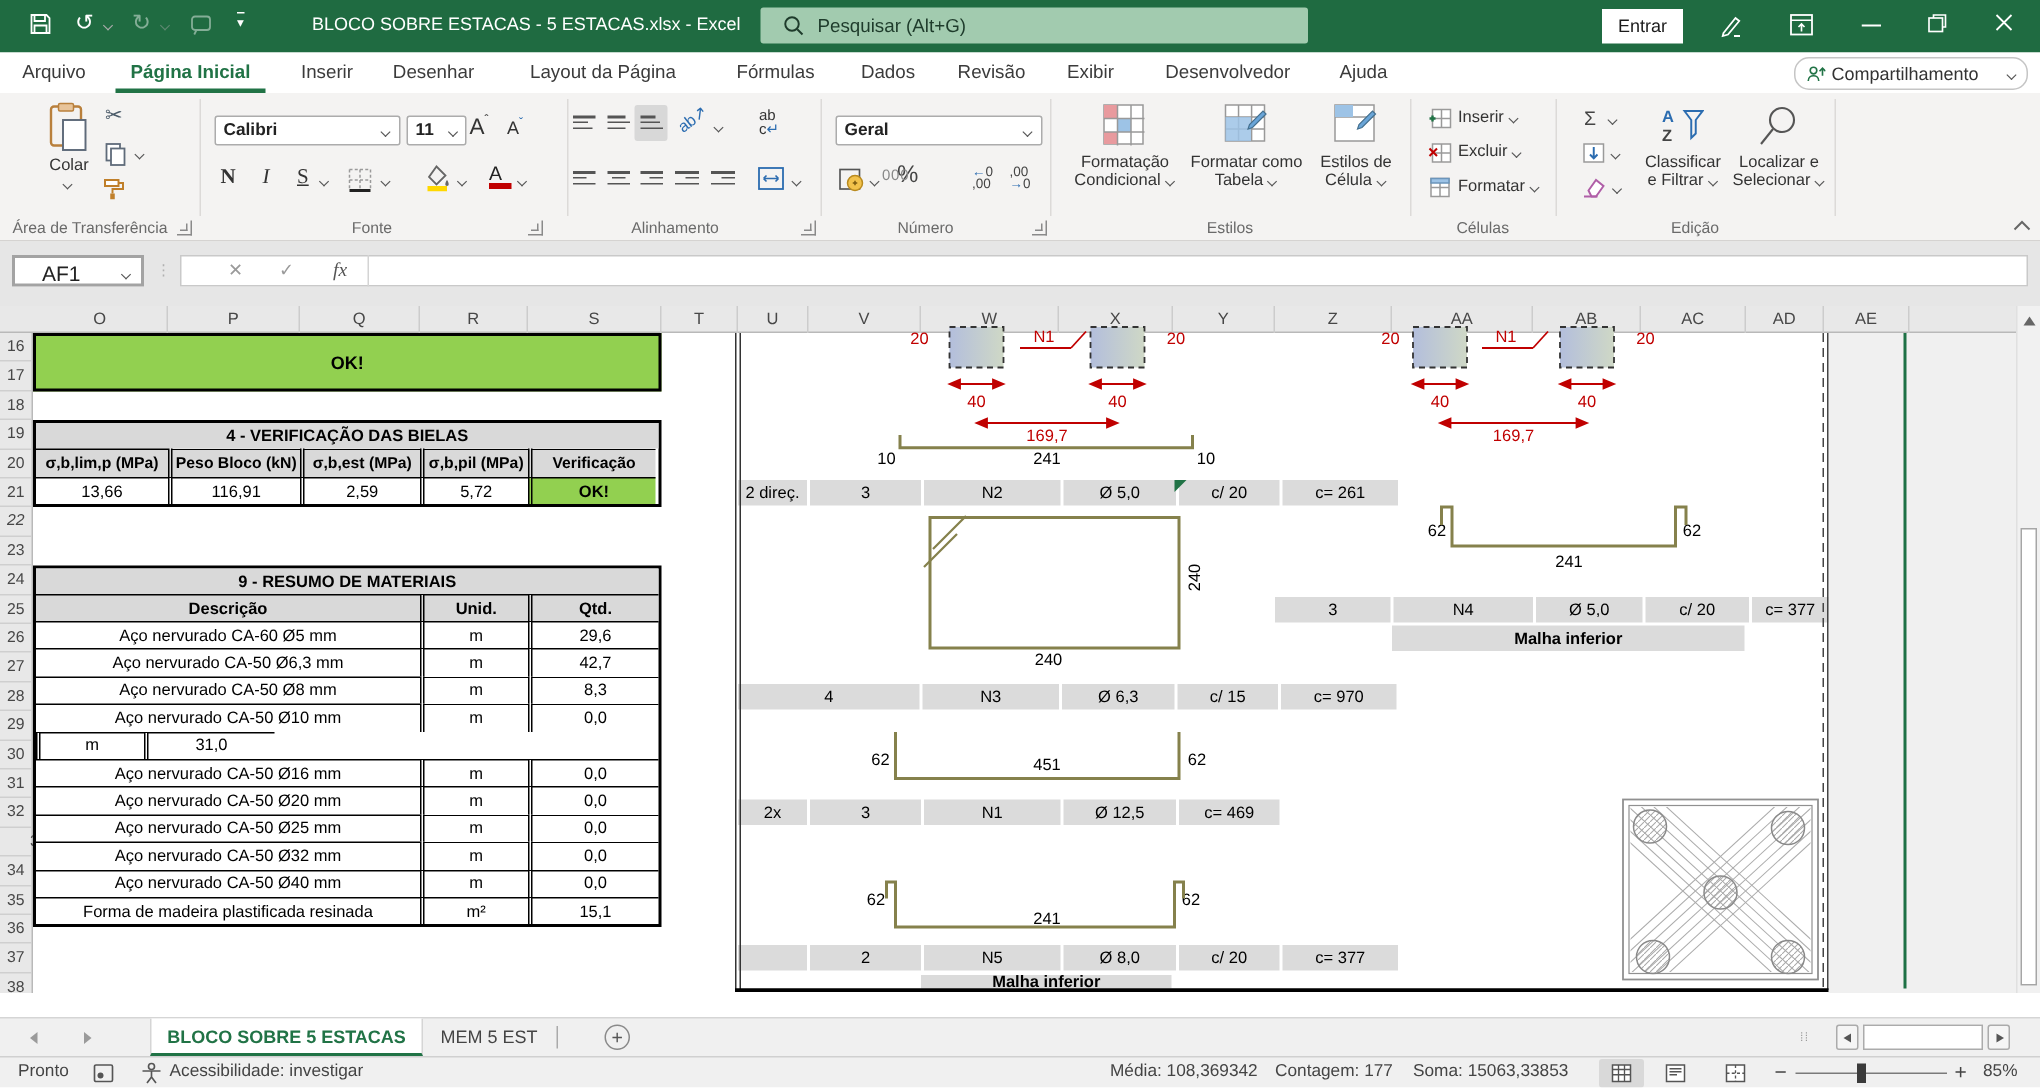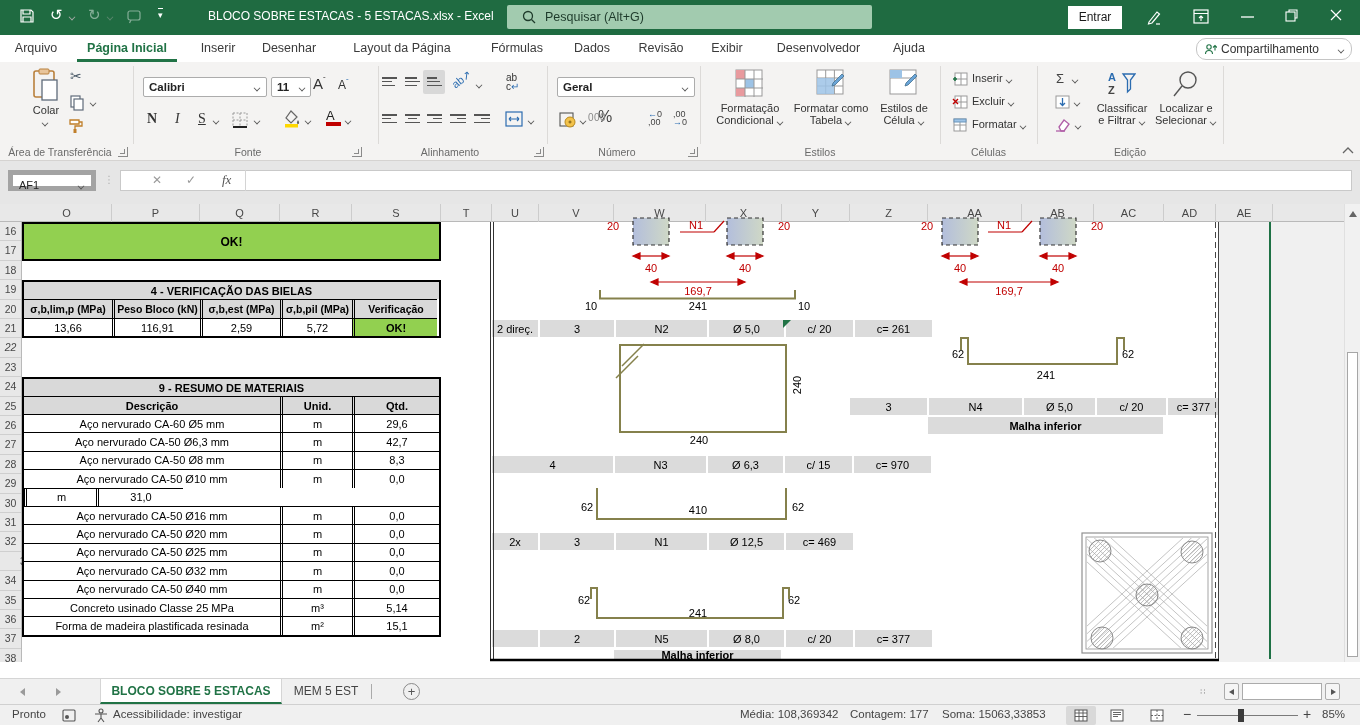--- a/index.html
+++ b/index.html
@@ -28,21 +28,21 @@
 .combo { position:absolute; background:#fff; border:1px solid #ACACAC; border-radius:2px; font-size:11.5px; color:#222; padding-left:5px;font-weight:bold; }
 .caret { display:inline-block; width:7px; height:5px; position:relative; }
 .caret:after { content:""; position:absolute; left:0; top:0; width:5px; height:5px; border-right:1px solid #555; border-bottom:1px solid #555; transform:rotate(45deg) scale(.8); }
 .icx { position:absolute; }
 .btxt { font-size:11px; color:#333; text-align:center; line-height:12px; }
 .selbox { background:#D8D8D8; border-radius:2px; }
 
 .lni i { display:block; height:1.5px; background:#555; margin:2.2px 0; }
 
 .fbar { position:absolute; left:0; top:161px; width:1360px; height:43px; background:#E6E6E6; }
-.namebox { position:absolute; left:8px; top:9px; width:88px; height:21px; background:#fff; border:5px solid #a3a3a3; font-size:11px; color:#222; line-height:20px; padding-left:6px; }
+.namebox { position:absolute; left:8px; top:9px; width:88px; height:21px; background:#fff; border:2px solid #a3a3a3; font-size:14px; color:#222; line-height:20px; padding-left:18px; }
 .fxbox { position:absolute; left:120px; top:9px; width:1232px; height:21px; background:#fff; border:1px solid #C9C9C9; }
 
 .grid { position:absolute; left:0; top:204px; width:1360px; height:458px; background:#fff; overflow:hidden; }
 .colhdr { position:absolute; left:0; top:0; width:1344px; height:18px; background:#E8E8E8; border-bottom:1px solid #B9B9B9; }
 .colhdr .ch { position:absolute; top:0; height:18px; font-size:11px; color:#474747; text-align:center; line-height:18px; border-right:1px solid #CCCCCC; }
 .rowhdr { position:absolute; left:0; top:18px; width:22px; height:440px; background:#E8E8E8; border-right:1px solid #B9B9B9; }
 .rowhdr .rh { position:absolute; left:0; width:21px; text-align:center; font-size:10.5px; color:#474747; border-bottom:1px solid #CFCFCF; }
 .corner { position:absolute; left:0; top:0; width:22px; height:18px; background:#E8E8E8; border-right:1px solid #B9B9B9; border-bottom:1px solid #B9B9B9; }
 .corner:after { content:""; position:absolute; right:3px; bottom:3px; border-left:9px solid transparent; border-bottom:9px solid #B3B3B3; }
 .grayzone { position:absolute; background:#F0F0F0; }
@@ -502,25 +502,20 @@
           <div class="tcell" style="width: 256px; height: 18.4px;">Aço nervurado CA-50 Ø32 mm</div>
           <div class="tcell dl" style="width: 72px; height: 18.4px;">m</div>
           <div class="tcell dl" style="width: 87px; height: 18.4px;">0,0</div>
         </div>
         <div class="trow">
           <div class="tcell" style="width: 256px; height: 18.4px;">Aço nervurado CA-50 Ø40 mm</div>
           <div class="tcell dl" style="width: 72px; height: 18.4px;">m</div>
           <div class="tcell dl" style="width: 87px; height: 18.4px;">0,0</div>
         </div>
         <div class="trow">
-          <div class="tcell" style="width: 256px; height: 18.4px;">Concreto usinado Classe  25 MPa</div>
-          <div class="tcell dl" style="width: 72px; height: 18.4px;">m³</div>
-          <div class="tcell dl" style="width: 87px; height: 18.4px;">5,14</div>
-        </div>
-        <div class="trow">
           <div class="tcell" style="width: 256px; height: 18.4px;">Forma de madeira plastificada resinada</div>
           <div class="tcell dl" style="width: 72px; height: 18.4px;">m²</div>
           <div class="tcell dl" style="width: 87px; height: 18.4px;">15,1</div>
         </div>
       </div>
 
     <div id="strips">
         <div class="strip" style="left: 492px; top: 116px;">
           <div class="scell" style="width: 46px; height: 17px;">2 direç.</div>
           <div class="scell" style="width: 74px; height: 17px;">3</div>
@@ -579,21 +574,21 @@
         <span class="dim red" style="left: 1058px; top: 64px;">40</span>
         <span class="dim red" style="left: 698px; top: 87px;">169,7</span>
         <span class="dim red" style="left: 1009px; top: 87px;">169,7</span>
         <span class="dim " style="left: 591px; top: 102px;">10</span>
         <span class="dim " style="left: 804px; top: 102px;">10</span>
         <span class="dim " style="left: 698px; top: 102px;">241</span>
         <span class="dim " style="left: 699px; top: 236px;">240</span>
         <span class="dim rot" style="left: 797px; top: 181px;">240</span>
         <span class="dim " style="left: 587px; top: 303px;">62</span>
         <span class="dim " style="left: 798px; top: 303px;">62</span>
-        <span class="dim " style="left: 698px; top: 306px;">410</span>
+        <span class="dim " style="left: 698px; top: 306px;">451</span>
         <span class="dim " style="left: 958px; top: 150px;">62</span>
         <span class="dim " style="left: 1128px; top: 150px;">62</span>
         <span class="dim " style="left: 1046px; top: 171px;">241</span>
         <span class="dim " style="left: 584px; top: 396px;">62</span>
         <span class="dim " style="left: 794px; top: 396px;">62</span>
         <span class="dim " style="left: 698px; top: 409px;">241</span>
       </div>
 
     <svg class="abs" style="left:0;top:0" width="1360" height="458" viewBox="0 0 1360 458">
       <defs>

